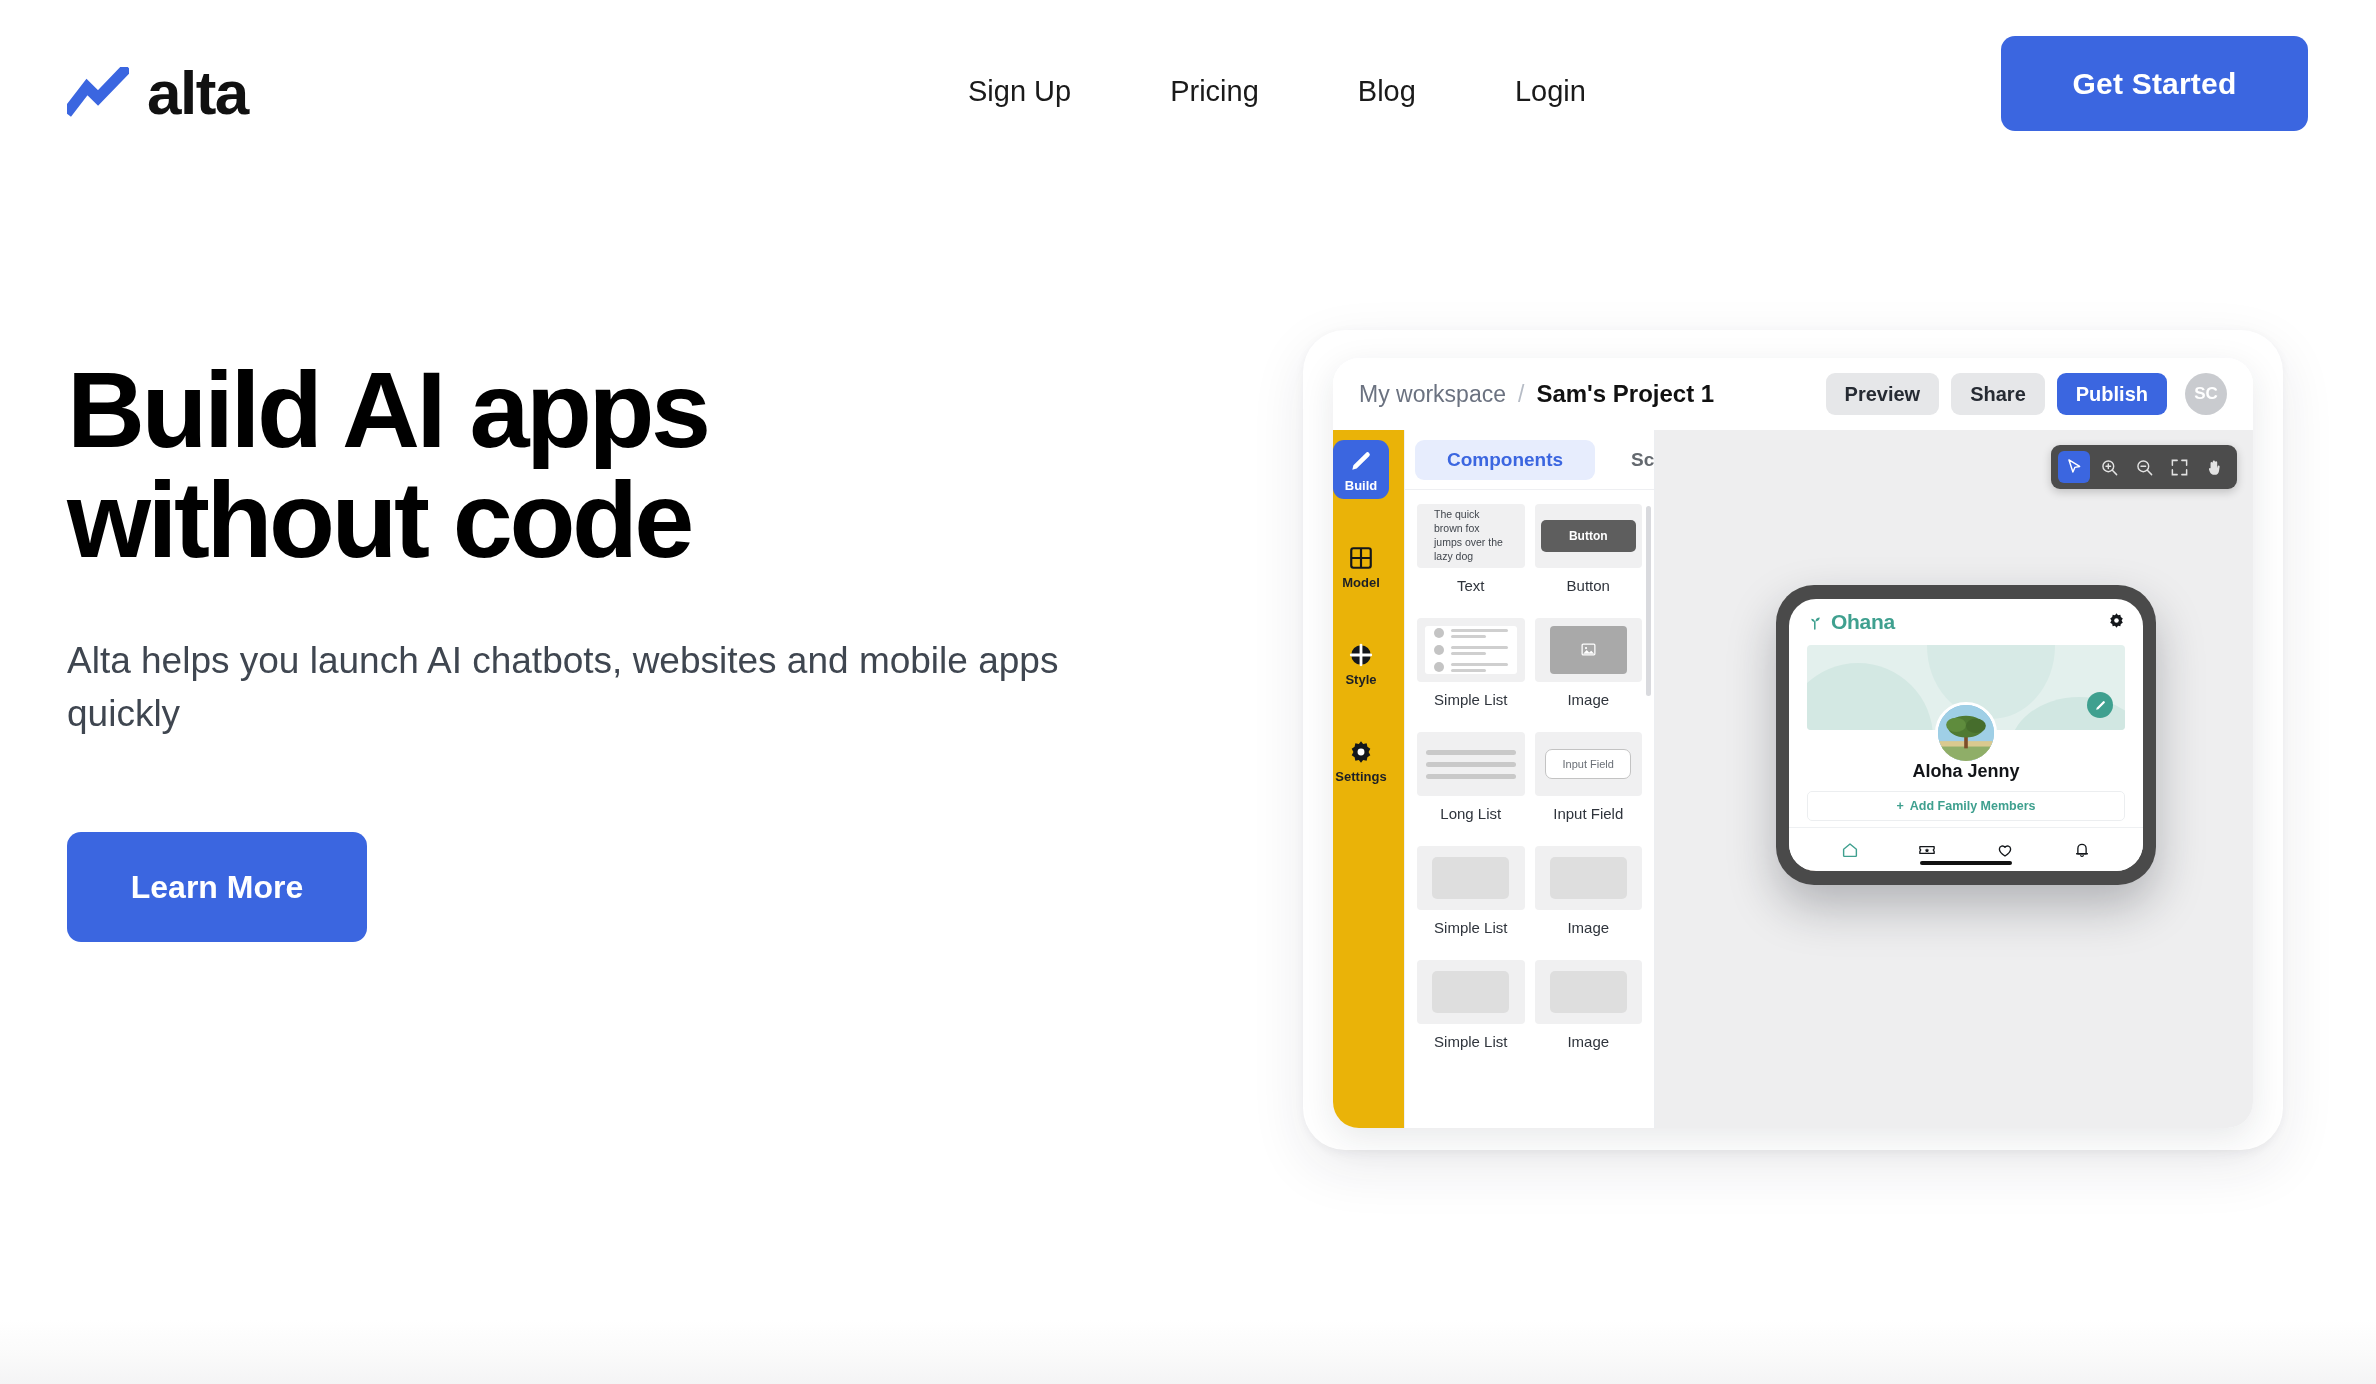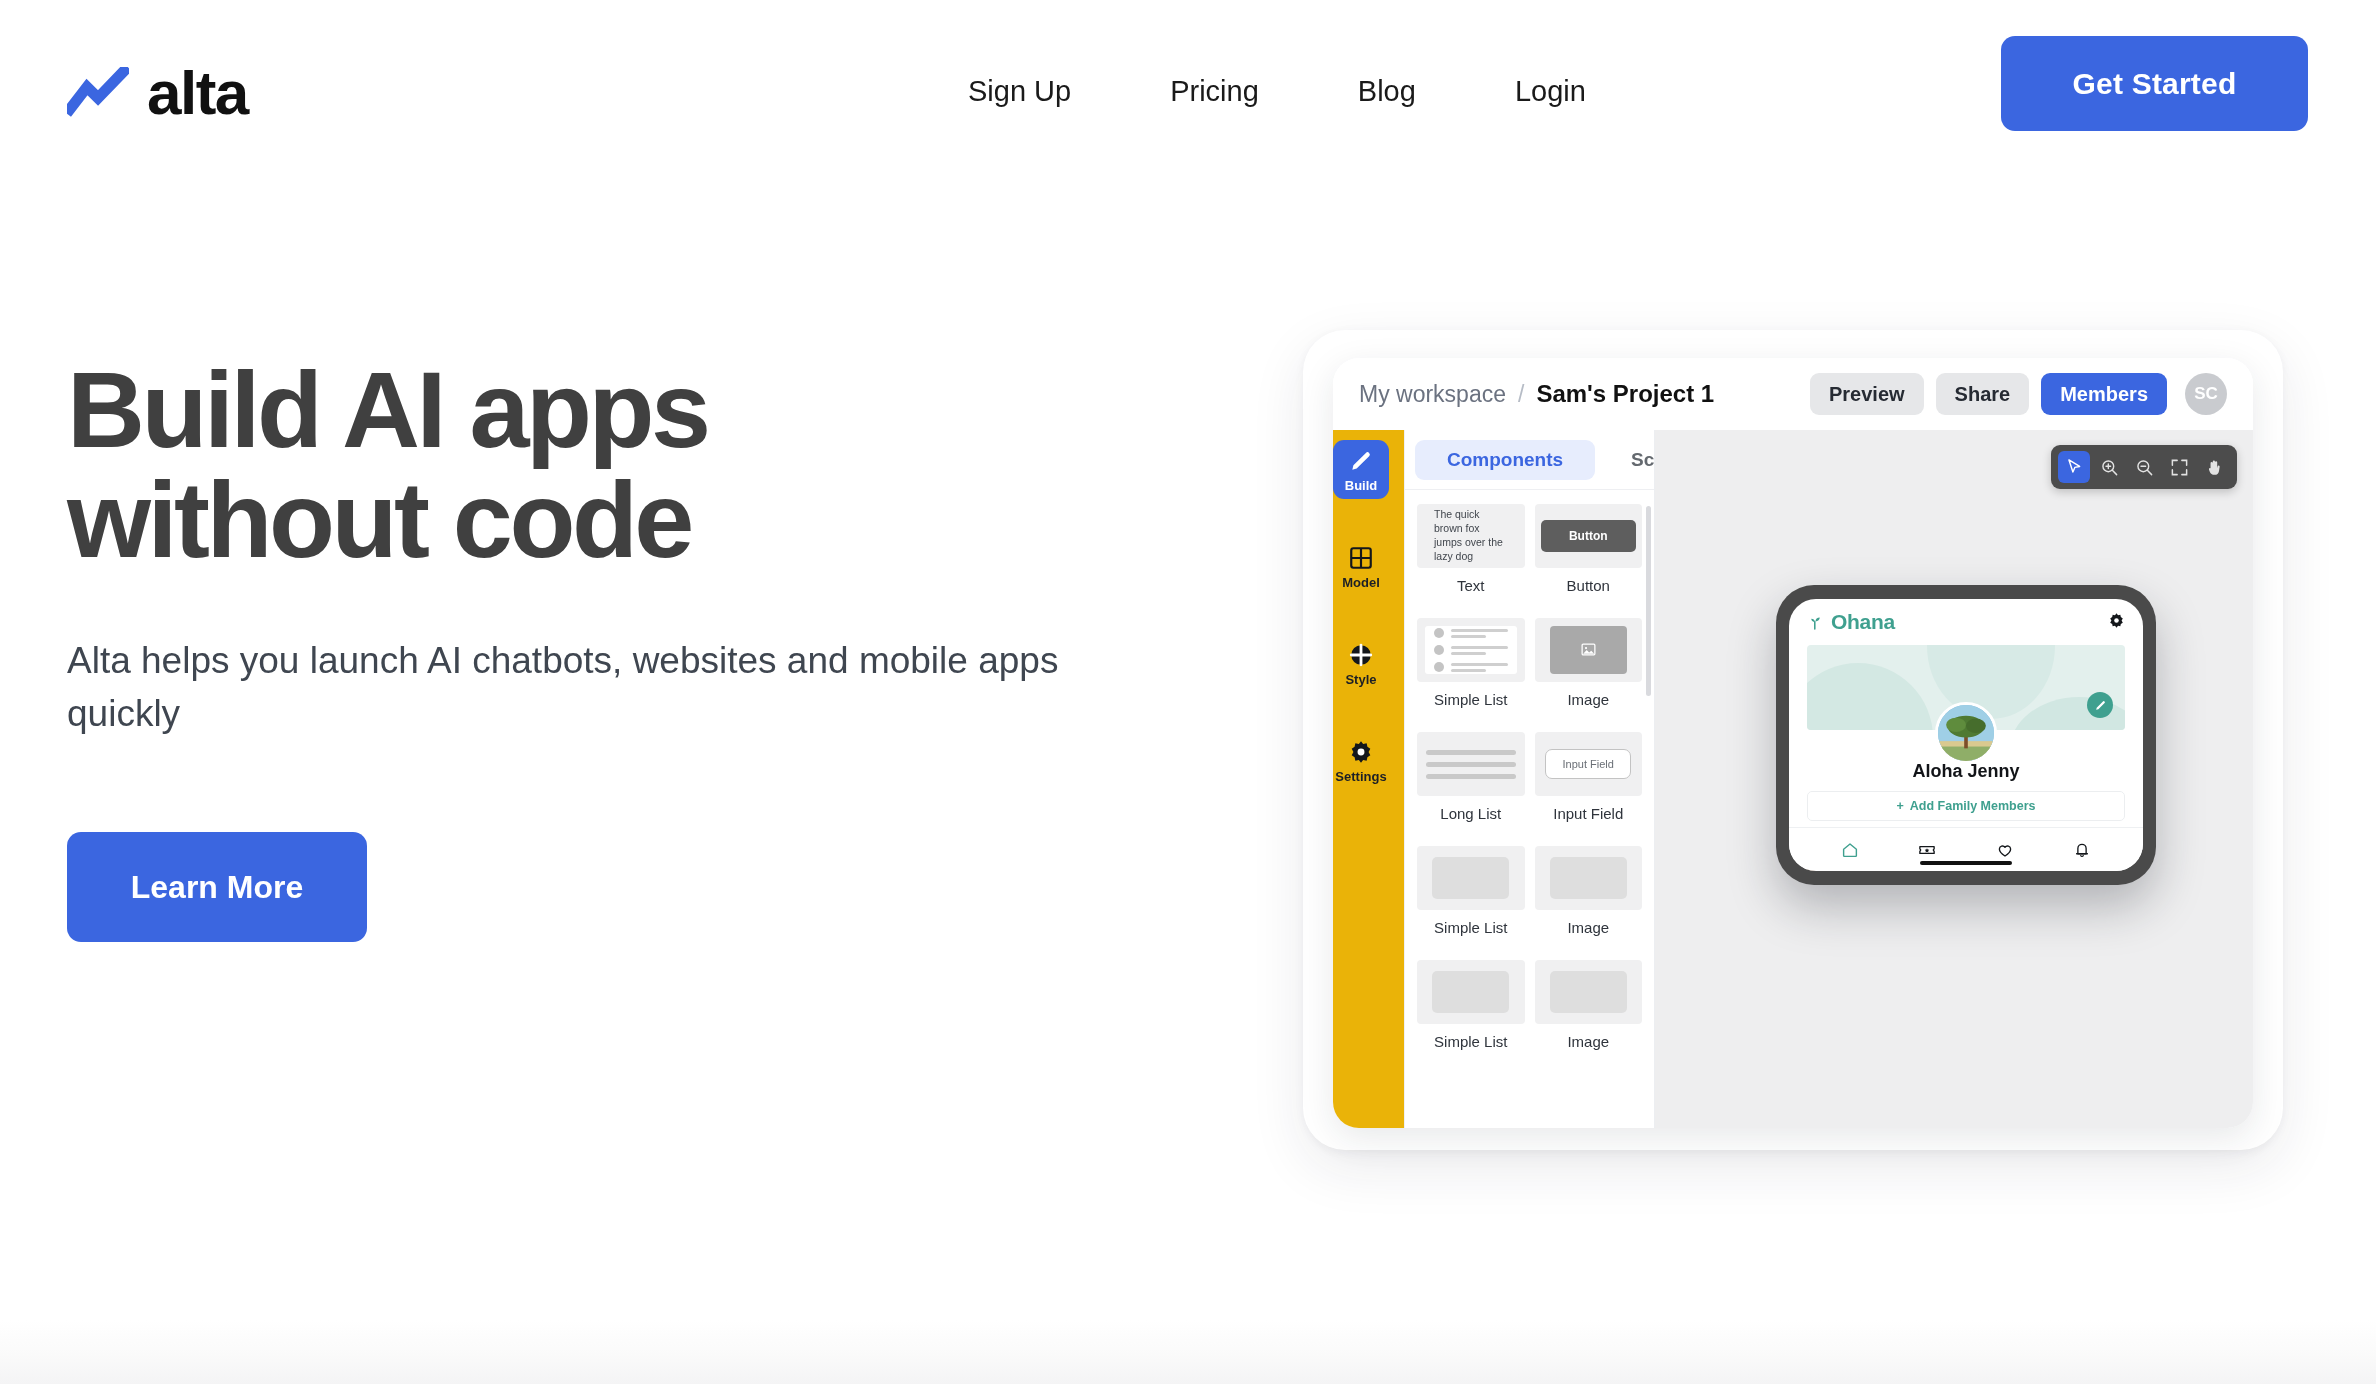--- a/index.html
+++ b/index.html
@@ -45,21 +45,21 @@
     background: #3b66e0; color: #fff; border: none;
     font-size: 30px; font-weight: 700;
     font-family: "Liberation Sans", sans-serif;
     cursor: pointer; letter-spacing: .2px;
   }
 
   
   .hero-left { position: absolute; left: 67px; top: 355px; width: 1150px; }
   .hero-title {
     font-size: 108px; font-weight: 700; line-height: 1.02;
-    letter-spacing: -3.5px; color: #404040;
+    letter-spacing: -3.5px; color: #000000;
     white-space: pre-line;
   }
   .hero-sub {
     margin-top: 60px; font-size: 37px; line-height: 1.42;
     color: #3f4650; max-width: 1050px; font-weight: 400;
   }
   .learn-more {
     margin-top: 92px; width: 300px; height: 110px;
     border-radius: 14px; background: #3b66e0; color: #fff;
     border: none; font-size: 32px; font-weight: 700;
@@ -299,21 +299,21 @@
   <div class="mock-outer">
     <div class="mock-inner">
 
       <div class="builder-top">
         <span class="crumb">My workspace</span>
         <span class="crumb-sep">/</span>
         <span class="crumb-cur">Sam's Project 1</span>
         <div class="top-actions">
           <button class="pill">Preview</button>
           <button class="pill">Share</button>
-          <button class="pill primary">Members</button>
+          <button class="pill primary">Publish</button>
           <div class="avatar-sc">SC</div>
         </div>
       </div>
 
       <div class="builder-body">
 
         <div class="rail">
           <div class="rail-item active">
             <svg class="ico" viewBox="0 0 24 24">
               <path d="M4 20l1-4L16.5 4.5a2 2 0 013 3L8 19l-4 1z" fill="#ffffff"></path>

